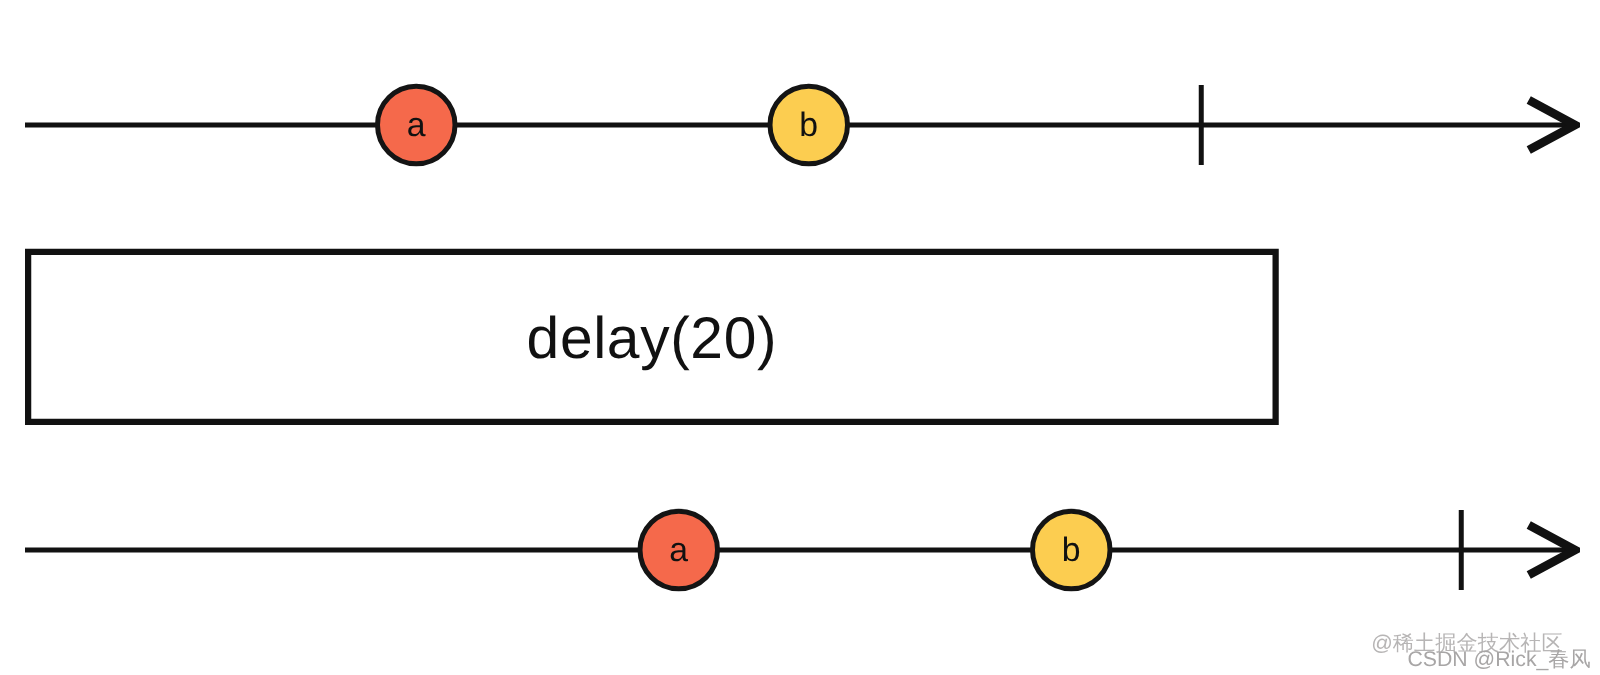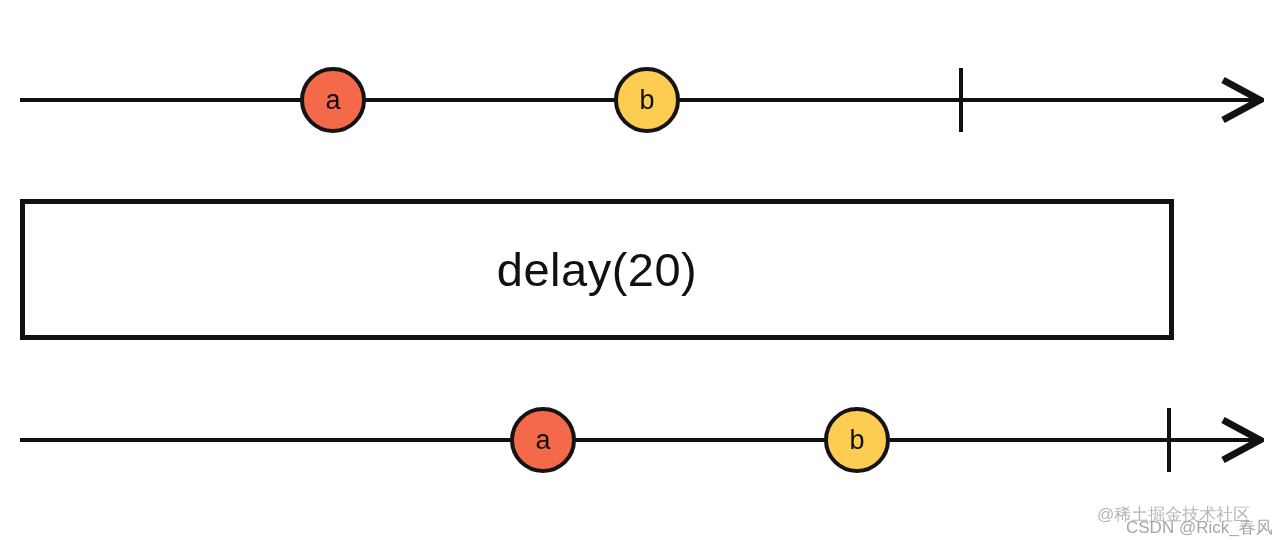--- a/index.html
+++ b/index.html
@@ -41,21 +41,21 @@
     align-items: center;
     justify-content: center;
     font-size: 27px;
     color: #111111;
     line-height: 1;
   }
   .op-box {
     position: absolute;
     left: 20px;
     top: 199px;
-    width: 1154px;
+    width: 1003px;
     height: 141px;
     box-sizing: border-box;
     border: 5px solid #111111;
     background: #ffffff;
     display: flex;
     align-items: center;
     justify-content: center;
   }
   .op-label {
     font-size: 47px;

